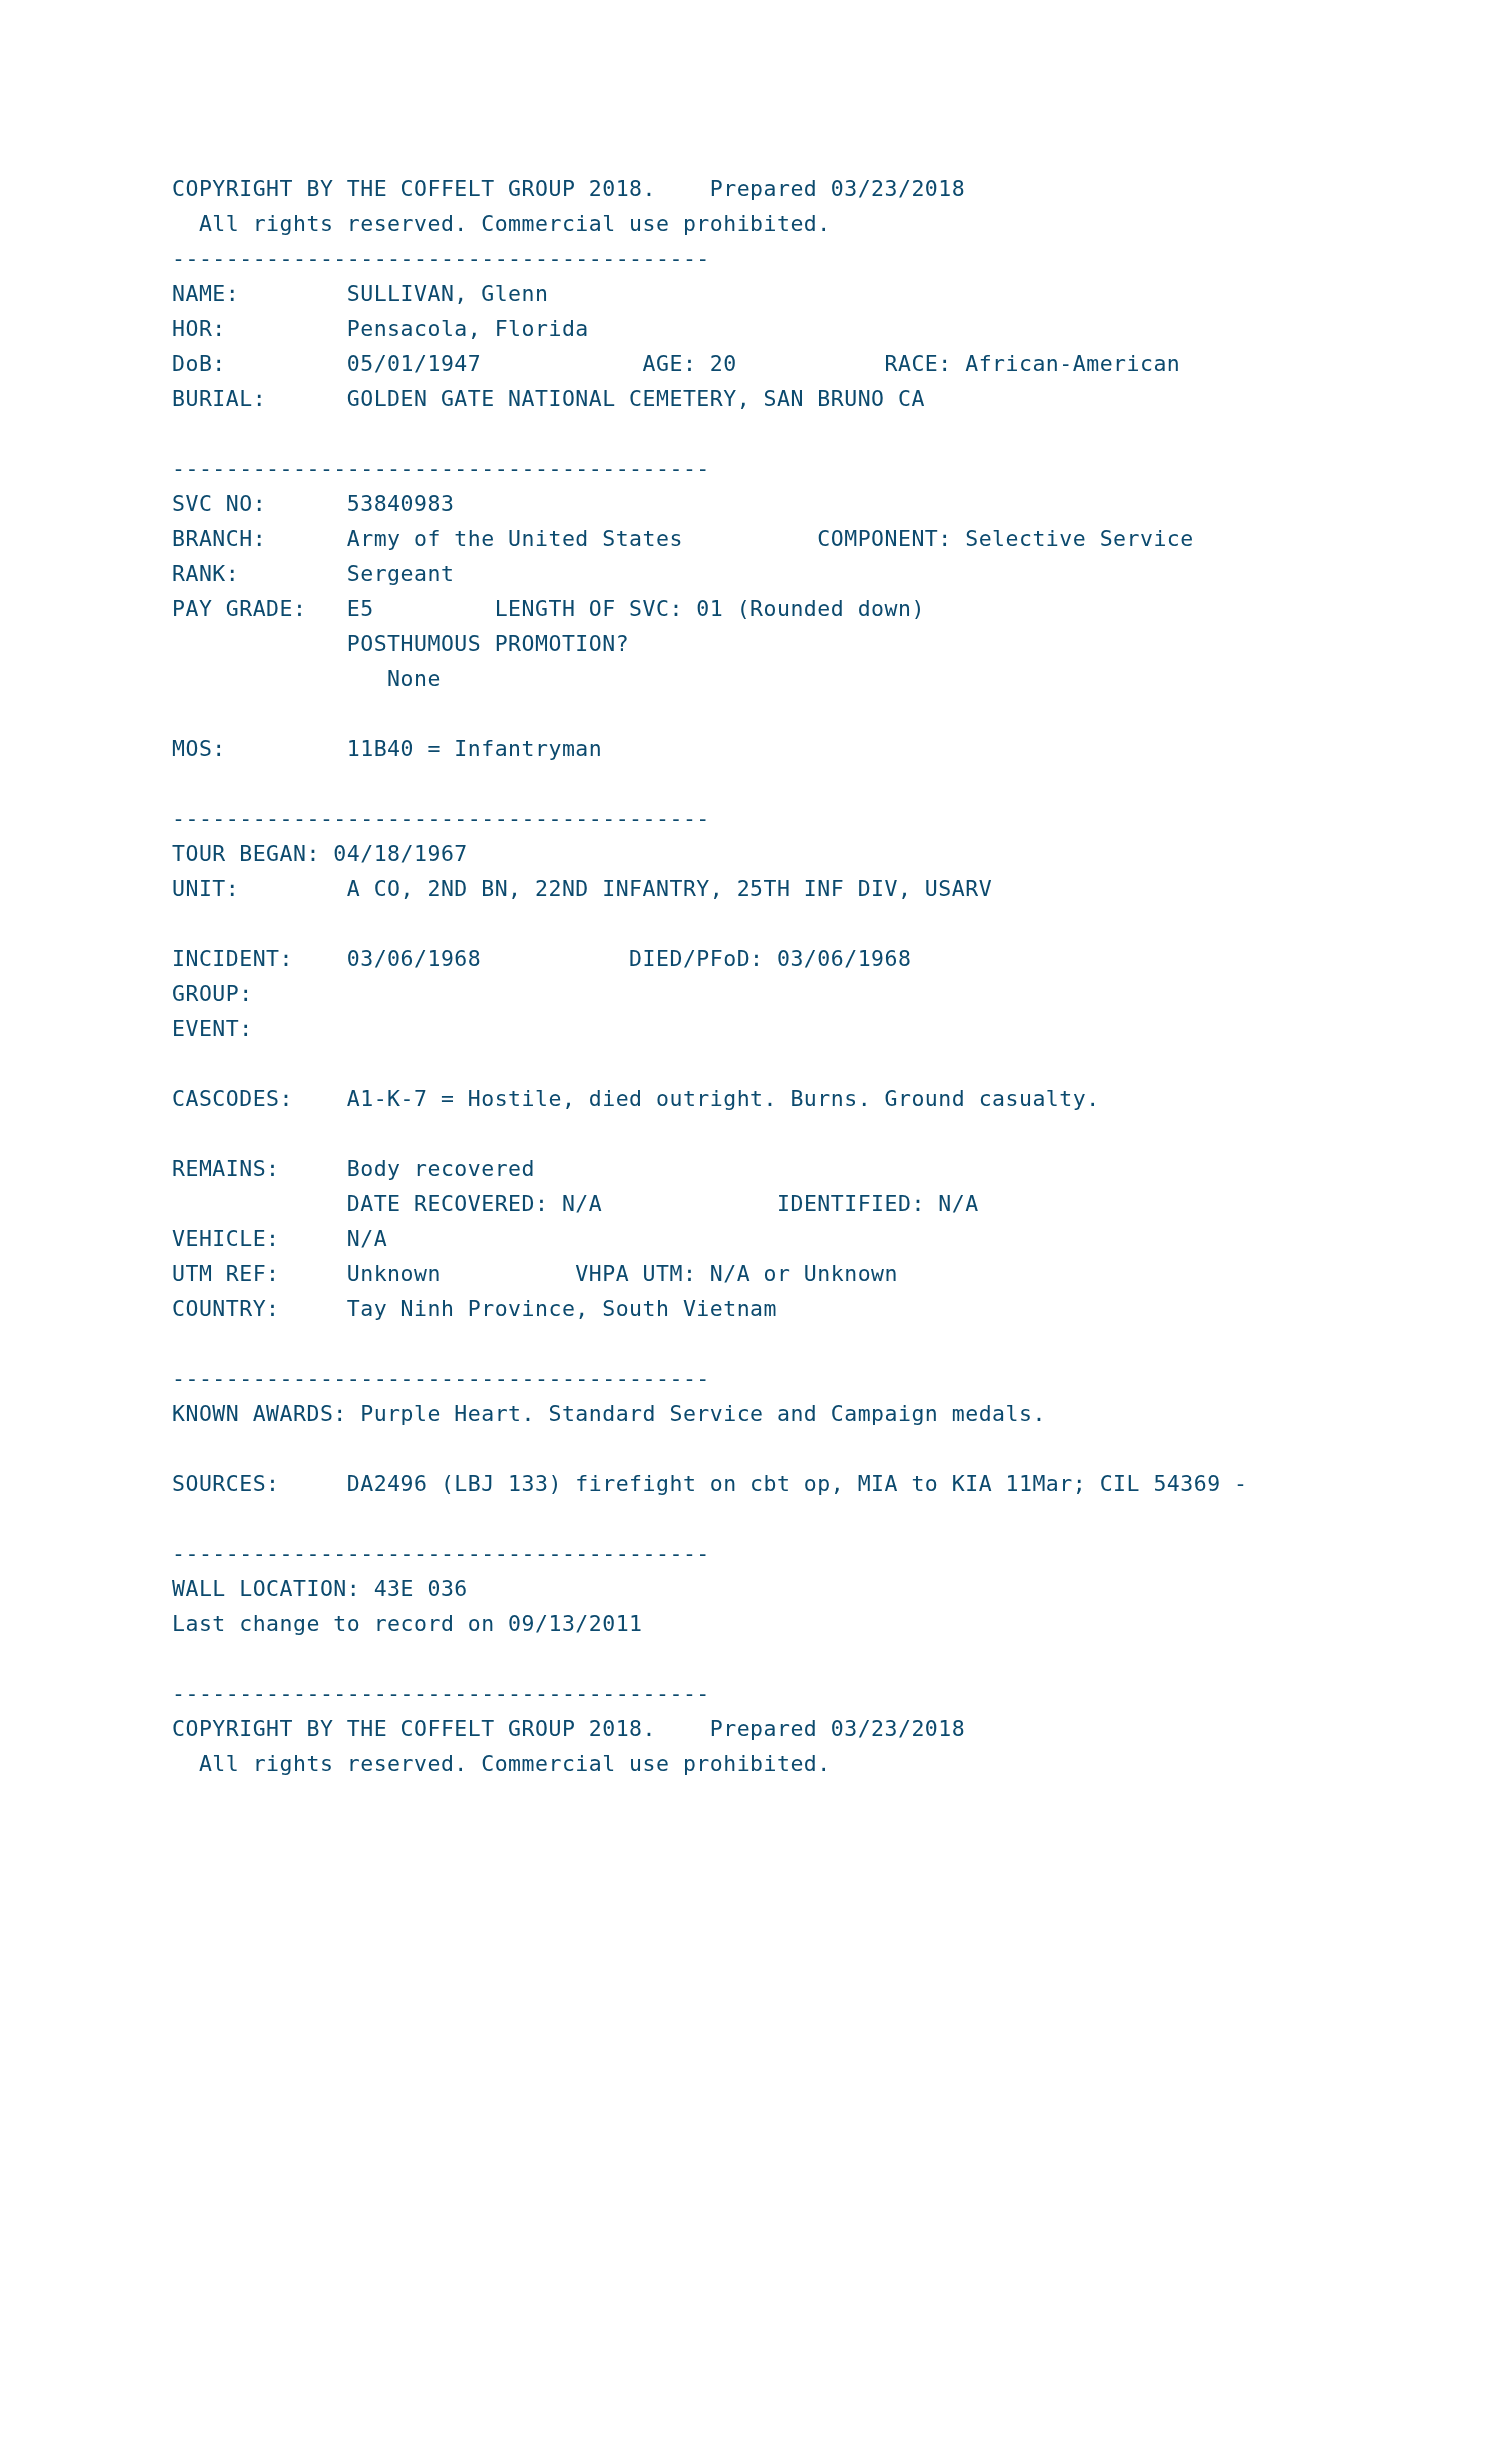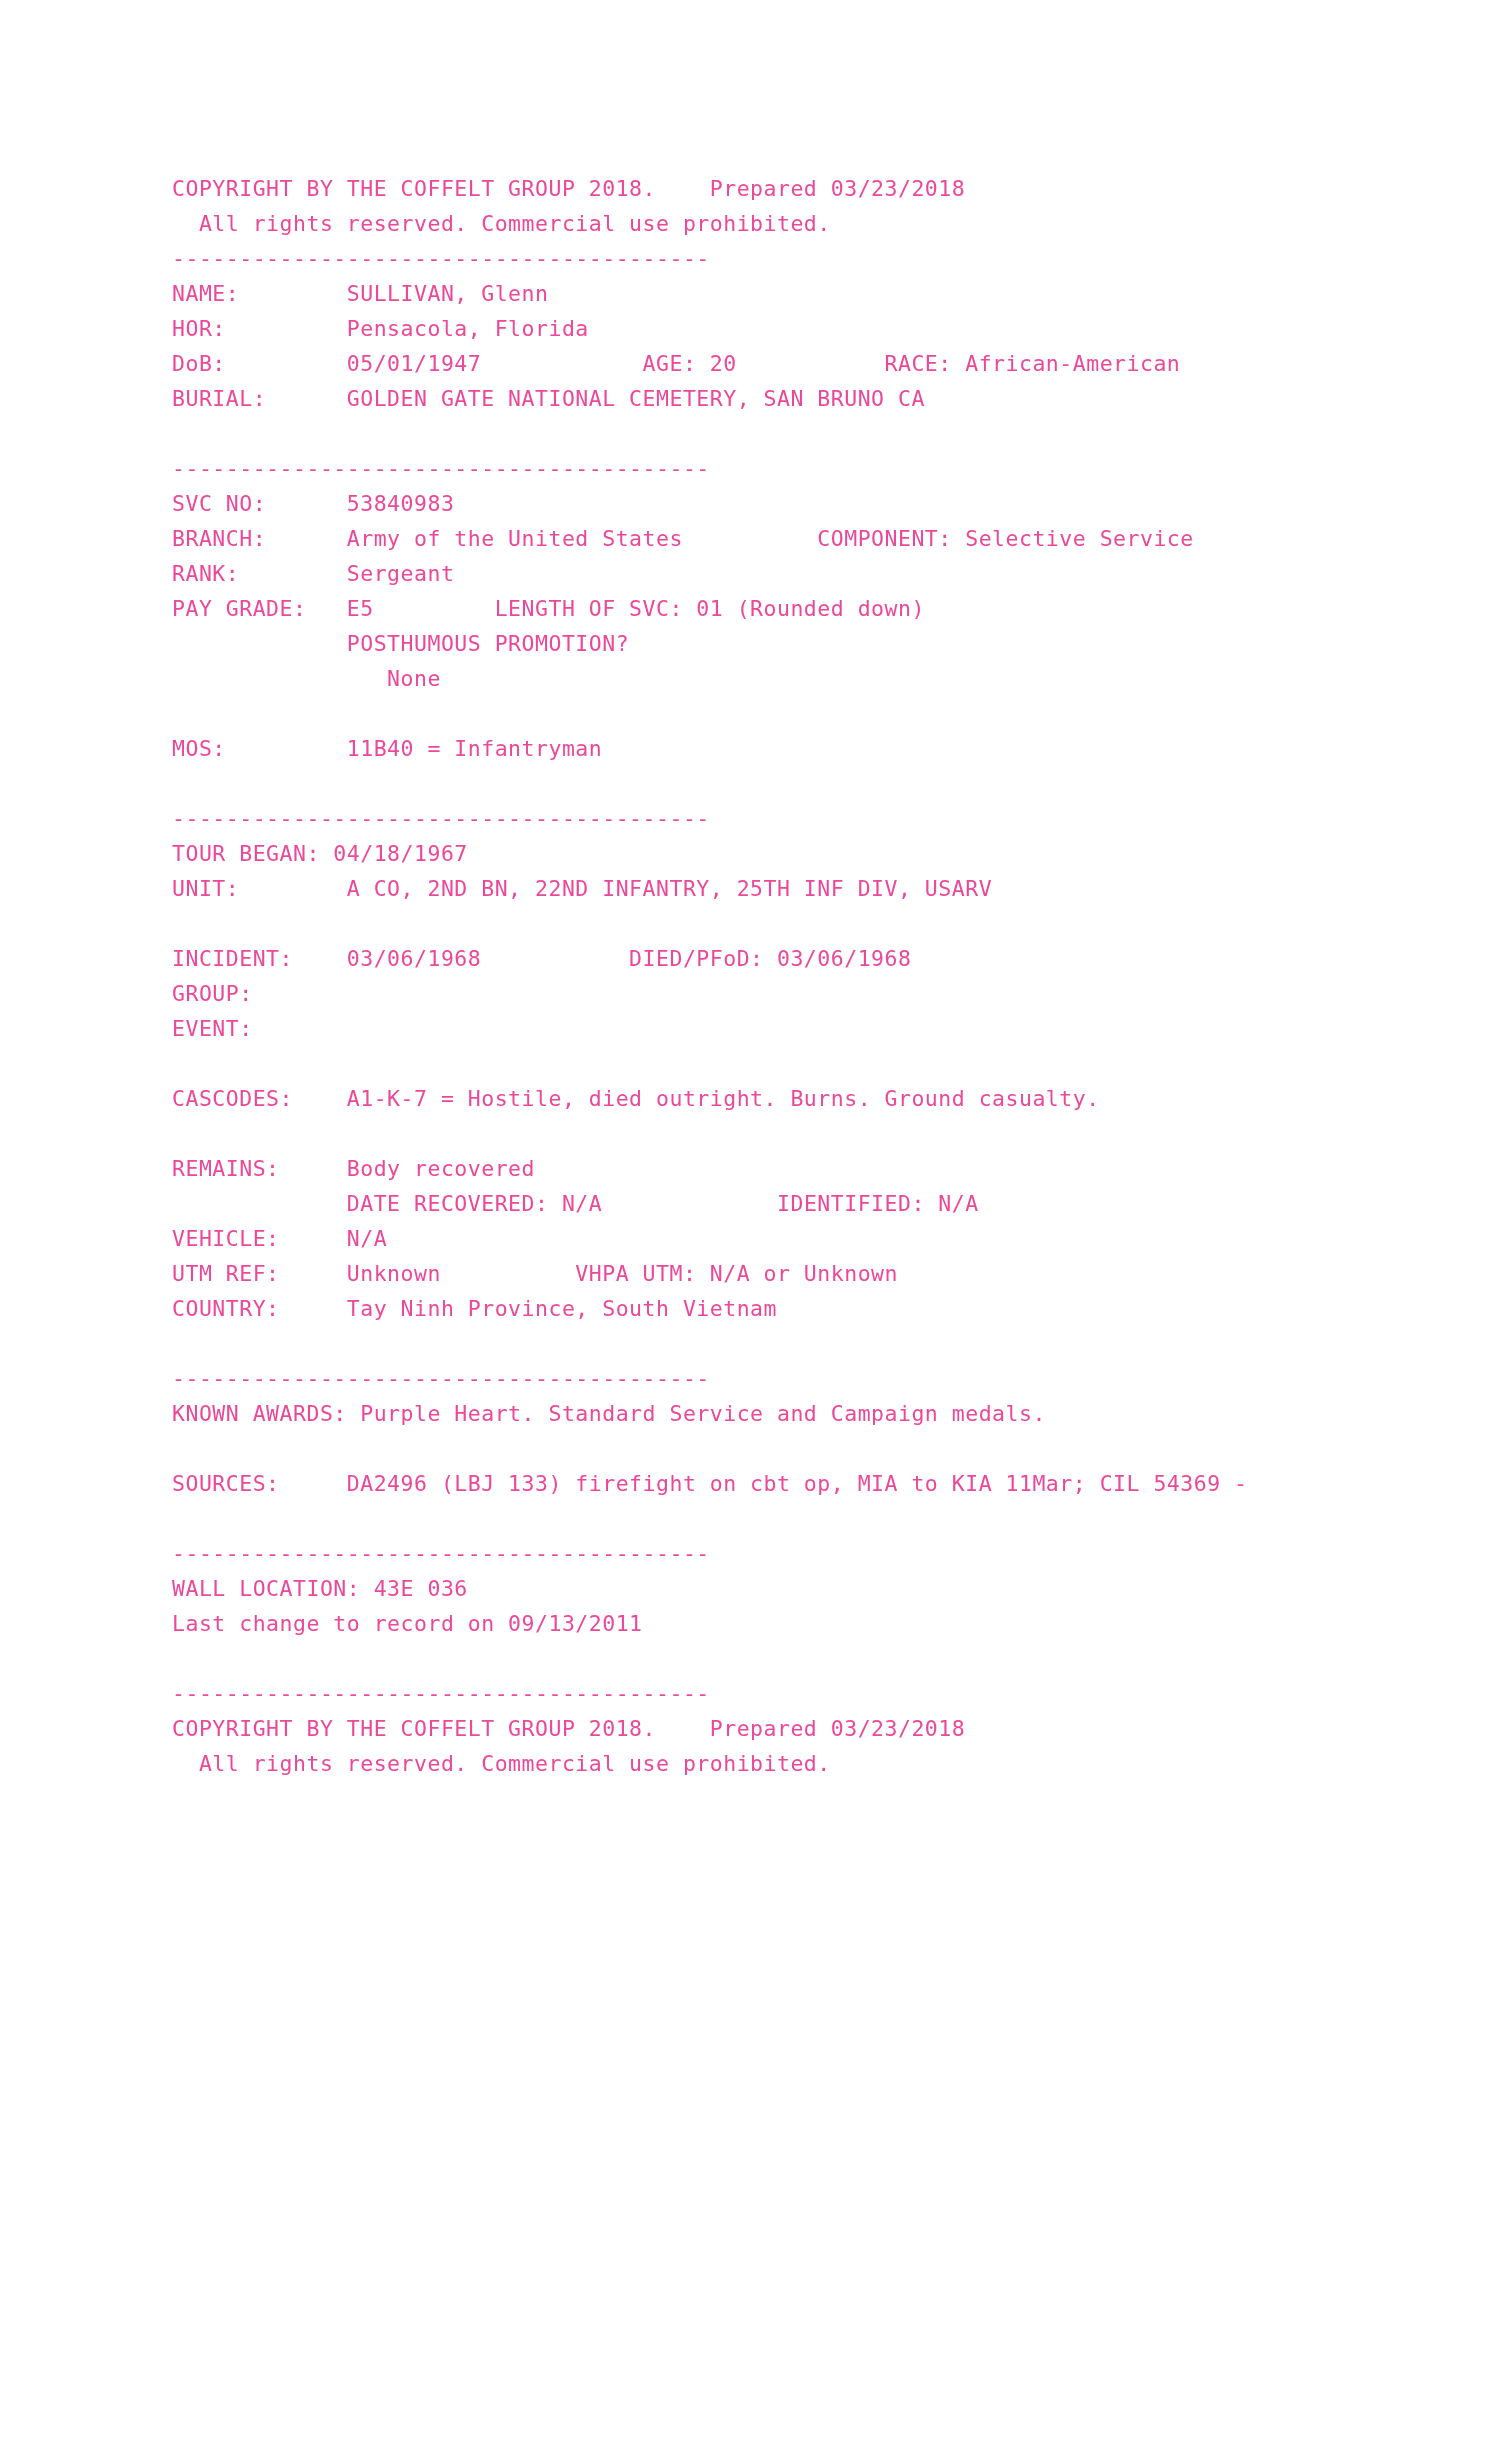--- a/index.html
+++ b/index.html
@@ -16,21 +16,21 @@
     position: relative;
     width: 1495px;
     min-height: 2462px;
     box-sizing: border-box;
     padding: 171px 0 0 172px;
   }
   .record {
     font-family: "DejaVu Sans Mono", "Liberation Mono", monospace;
     font-size: 21.5px;
     line-height: 35px;
-    color: #ec4899;
+    color: #0c4a6e;
     white-space: pre-wrap;
     letter-spacing: 0.5px;
     max-width: 1178px;
   }
   .line {
     white-space: pre-wrap;
     min-height: 35px;
   }
   .blank {
     min-height: 35px;

